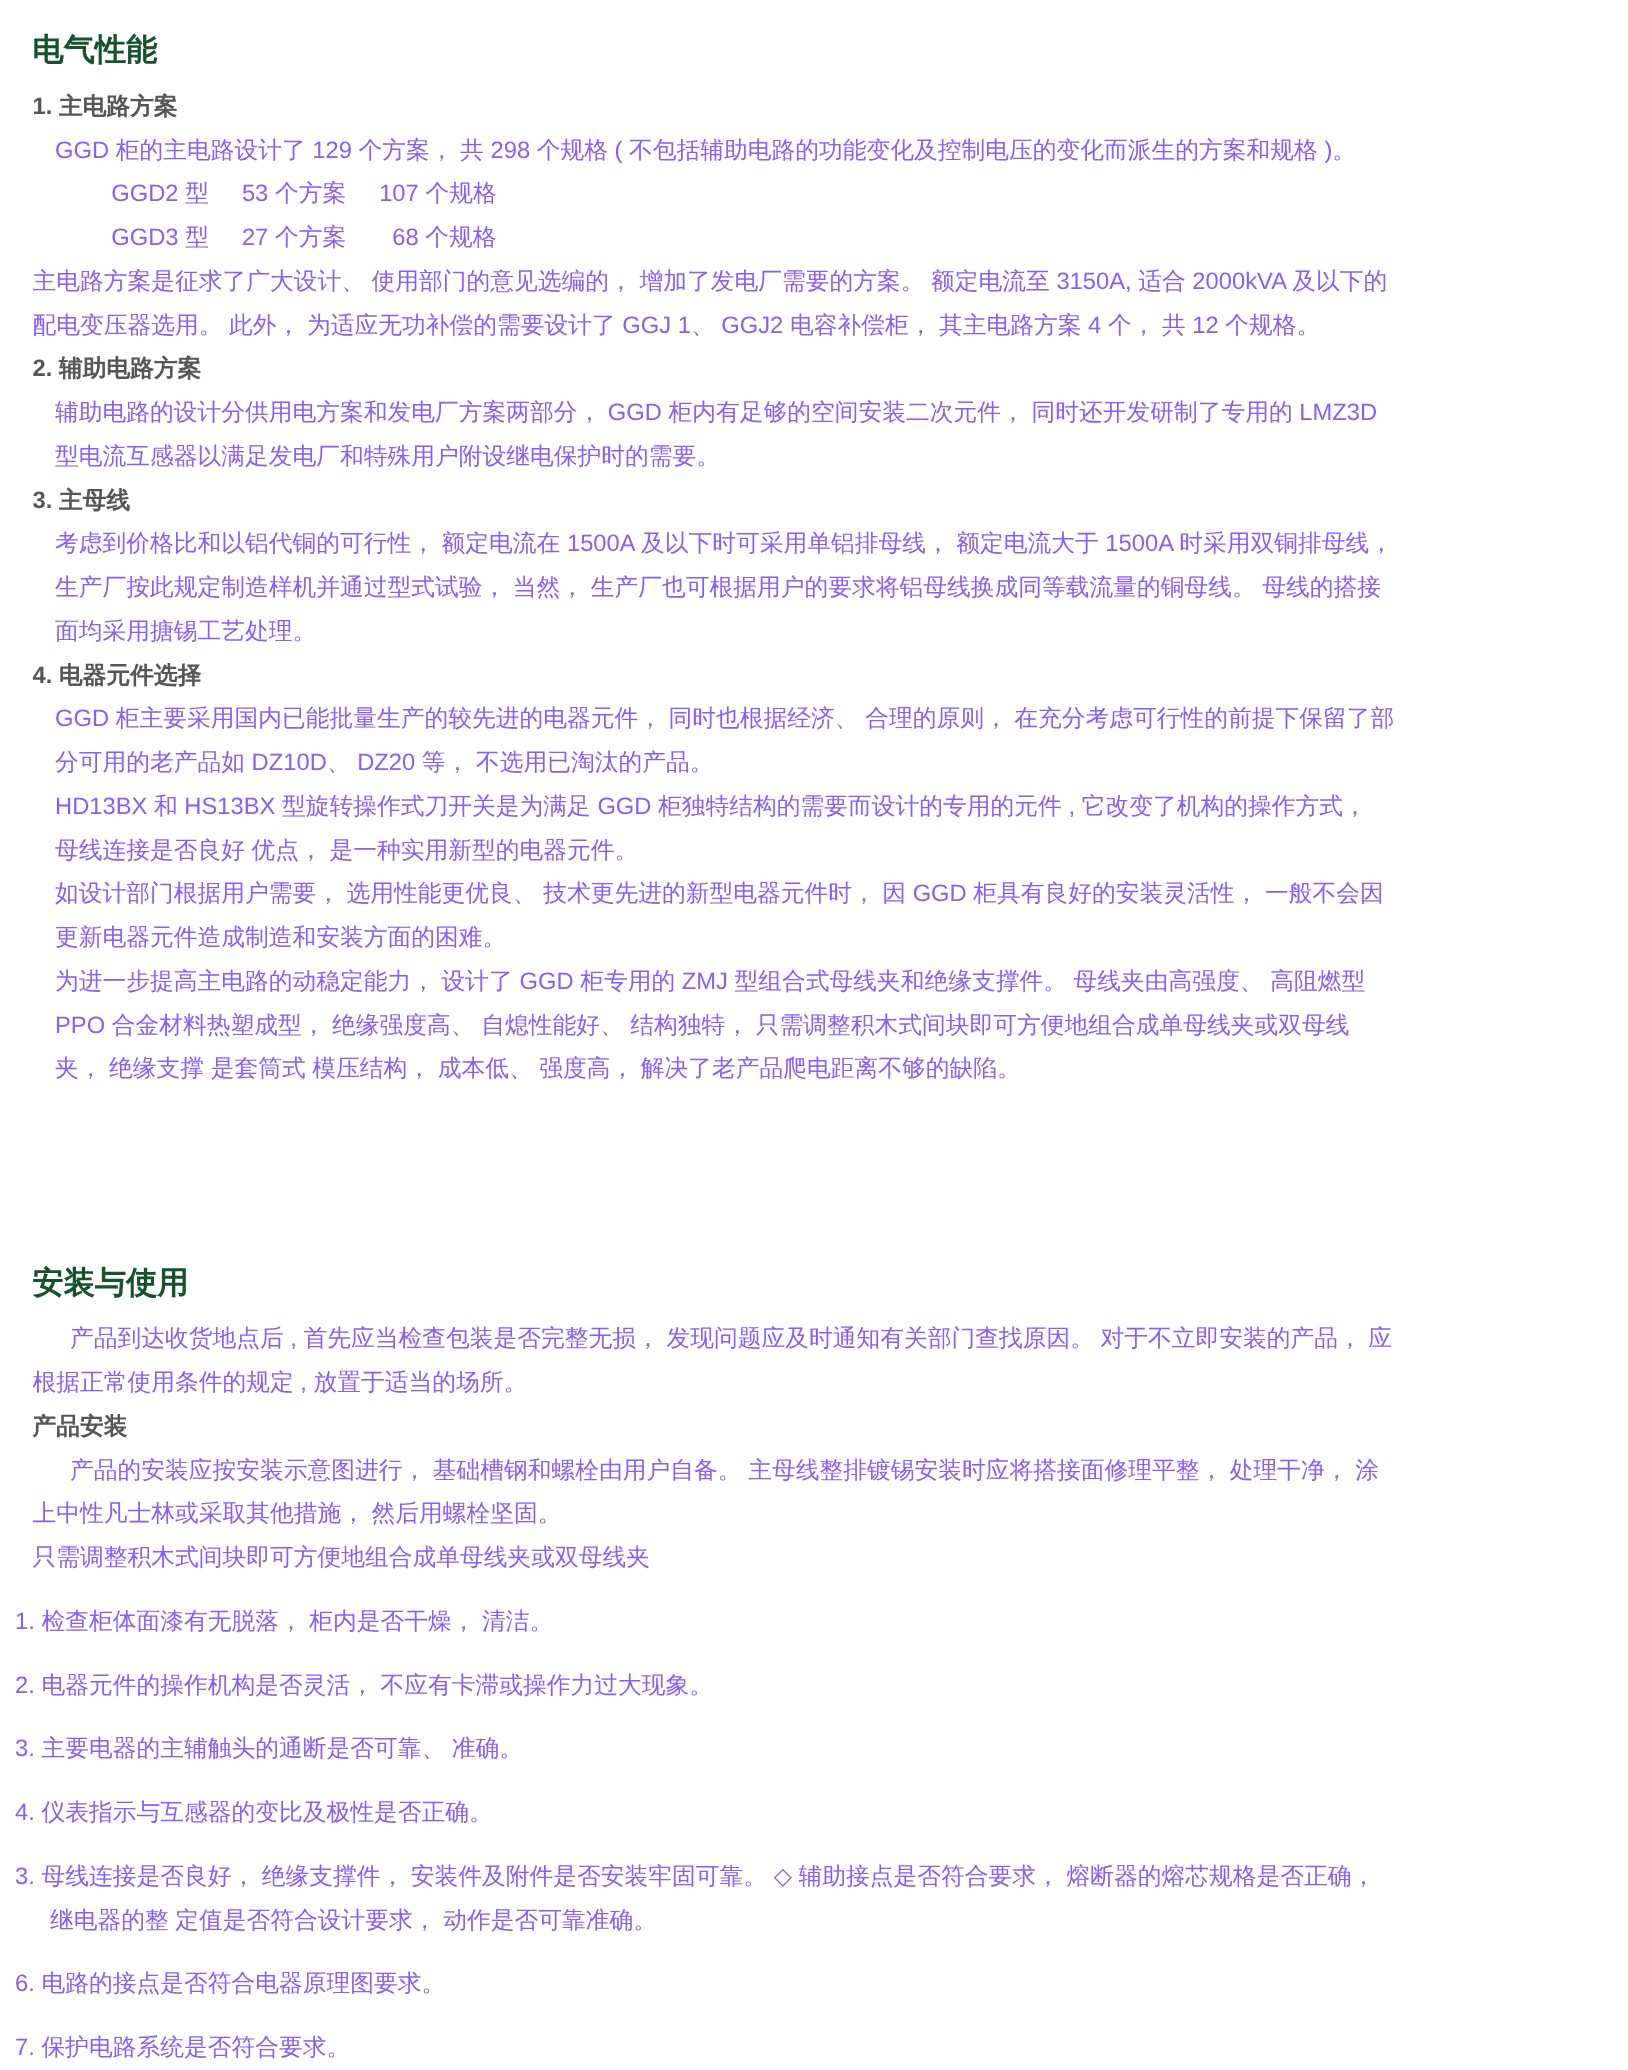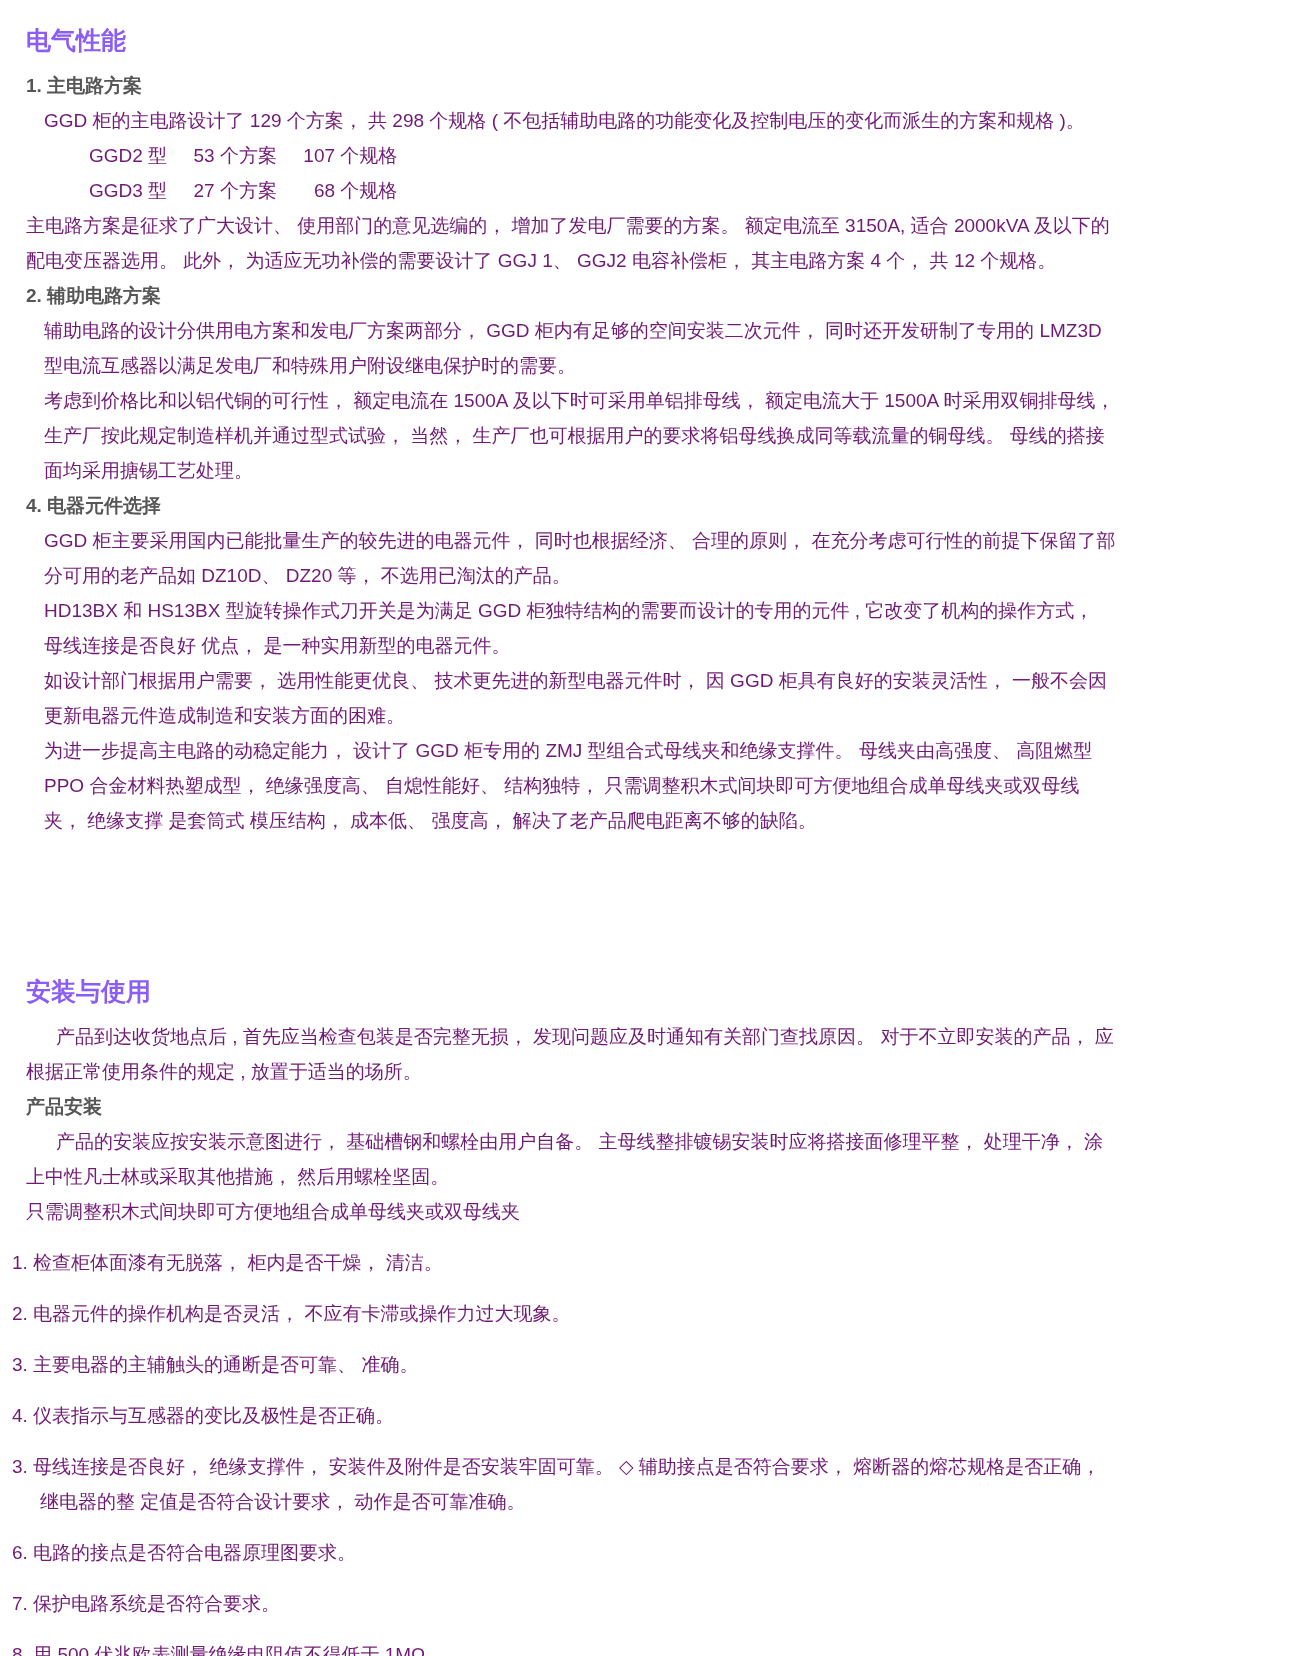--- a/index.html
+++ b/index.html
@@ -17,35 +17,35 @@
     box-sizing: border-box;
     width: 1302px;
     min-height: 1656px;
     padding: 22px 186px 40px 26px;
   }
   .blue-title {
     margin: 0 0 10px 0;
     font-size: 25px;
     line-height: 36px;
     font-weight: 700;
-    color: #8b5cf6;
+    color: #14532d;
   }
   .sub {
     margin: 0;
     font-size: 19px;
     line-height: 35px;
     font-weight: 700;
     color: #565656;
   }
   .body {
     margin: 0;
     font-size: 19px;
     line-height: 35px;
     font-weight: 400;
-    color: #701a75;
+    color: #8b5cf6;
   }
   .ind  { padding-left: 18px; }   
   .ind2 { padding-left: 63px; }   
   .spec { white-space: pre-wrap; }
   .fli  { text-indent: 30px; }    
   .sec-install { margin-top: 135px; }
   .checks { margin-left: -14px; margin-top: 4px; }
   .check { padding-left: 28px; text-indent: -28px; margin-top: 16px; }
 </style>
 </head>
@@ -58,20 +58,21 @@
 
     <h2 class="sub">1. 主电路方案</h2>
     <p class="body ind">GGD 柜的主电路设计了 129 个方案， 共 298 个规格 ( 不包括辅助电路的功能变化及控制电压的变化而派生的方案和规格 )。</p>
     <p class="body spec ind2">GGD2 型     53 个方案     107 个规格</p>
     <p class="body spec ind2">GGD3 型     27 个方案       68 个规格</p>
     <p class="body">主电路方案是征求了广大设计、 使用部门的意见选编的， 增加了发电厂需要的方案。 额定电流至 3150A, 适合 2000kVA 及以下的配电变压器选用。 此外， 为适应无功补偿的需要设计了 GGJ 1、 GGJ2 电容补偿柜， 其主电路方案 4 个， 共 12 个规格。</p>
 
     <h2 class="sub">2. 辅助电路方案</h2>
     <p class="body ind">辅助电路的设计分供用电方案和发电厂方案两部分， GGD 柜内有足够的空间安装二次元件， 同时还开发研制了专用的 LMZ3D 型电流互感器以满足发电厂和特殊用户附设继电保护时的需要。</p>
 
+    <h2 class="sub">3. 主母线</h2>
     <p class="body ind">考虑到价格比和以铝代铜的可行性， 额定电流在 1500A 及以下时可采用单铝排母线， 额定电流大于 1500A 时采用双铜排母线， 生产厂按此规定制造样机并通过型式试验， 当然， 生产厂也可根据用户的要求将铝母线换成同等载流量的铜母线。 母线的搭接面均采用搪锡工艺处理。</p>
 
     <h2 class="sub">4. 电器元件选择</h2>
     <p class="body ind">GGD 柜主要采用国内已能批量生产的较先进的电器元件， 同时也根据经济、 合理的原则， 在充分考虑可行性的前提下保留了部分可用的老产品如 DZ10D、 DZ20 等， 不选用已淘汰的产品。</p>
     <p class="body ind">HD13BX 和 HS13BX 型旋转操作式刀开关是为满足 GGD 柜独特结构的需要而设计的专用的元件 , 它改变了机构的操作方式， 母线连接是否良好 优点， 是一种实用新型的电器元件。</p>
     <p class="body ind">如设计部门根据用户需要， 选用性能更优良、 技术更先进的新型电器元件时， 因 GGD 柜具有良好的安装灵活性， 一般不会因更新电器元件造成制造和安装方面的困难。</p>
     <p class="body ind">为进一步提高主电路的动稳定能力， 设计了 GGD 柜专用的 ZMJ 型组合式母线夹和绝缘支撑件。 母线夹由高强度、 高阻燃型 PPO 合金材料热塑成型， 绝缘强度高、 自熄性能好、 结构独特， 只需调整积木式间块即可方便地组合成单母线夹或双母线夹， 绝缘支撑 是套筒式 模压结构， 成本低、 强度高， 解决了老产品爬电距离不够的缺陷。</p>
   </section>
 
   <section class="sec sec-install">

